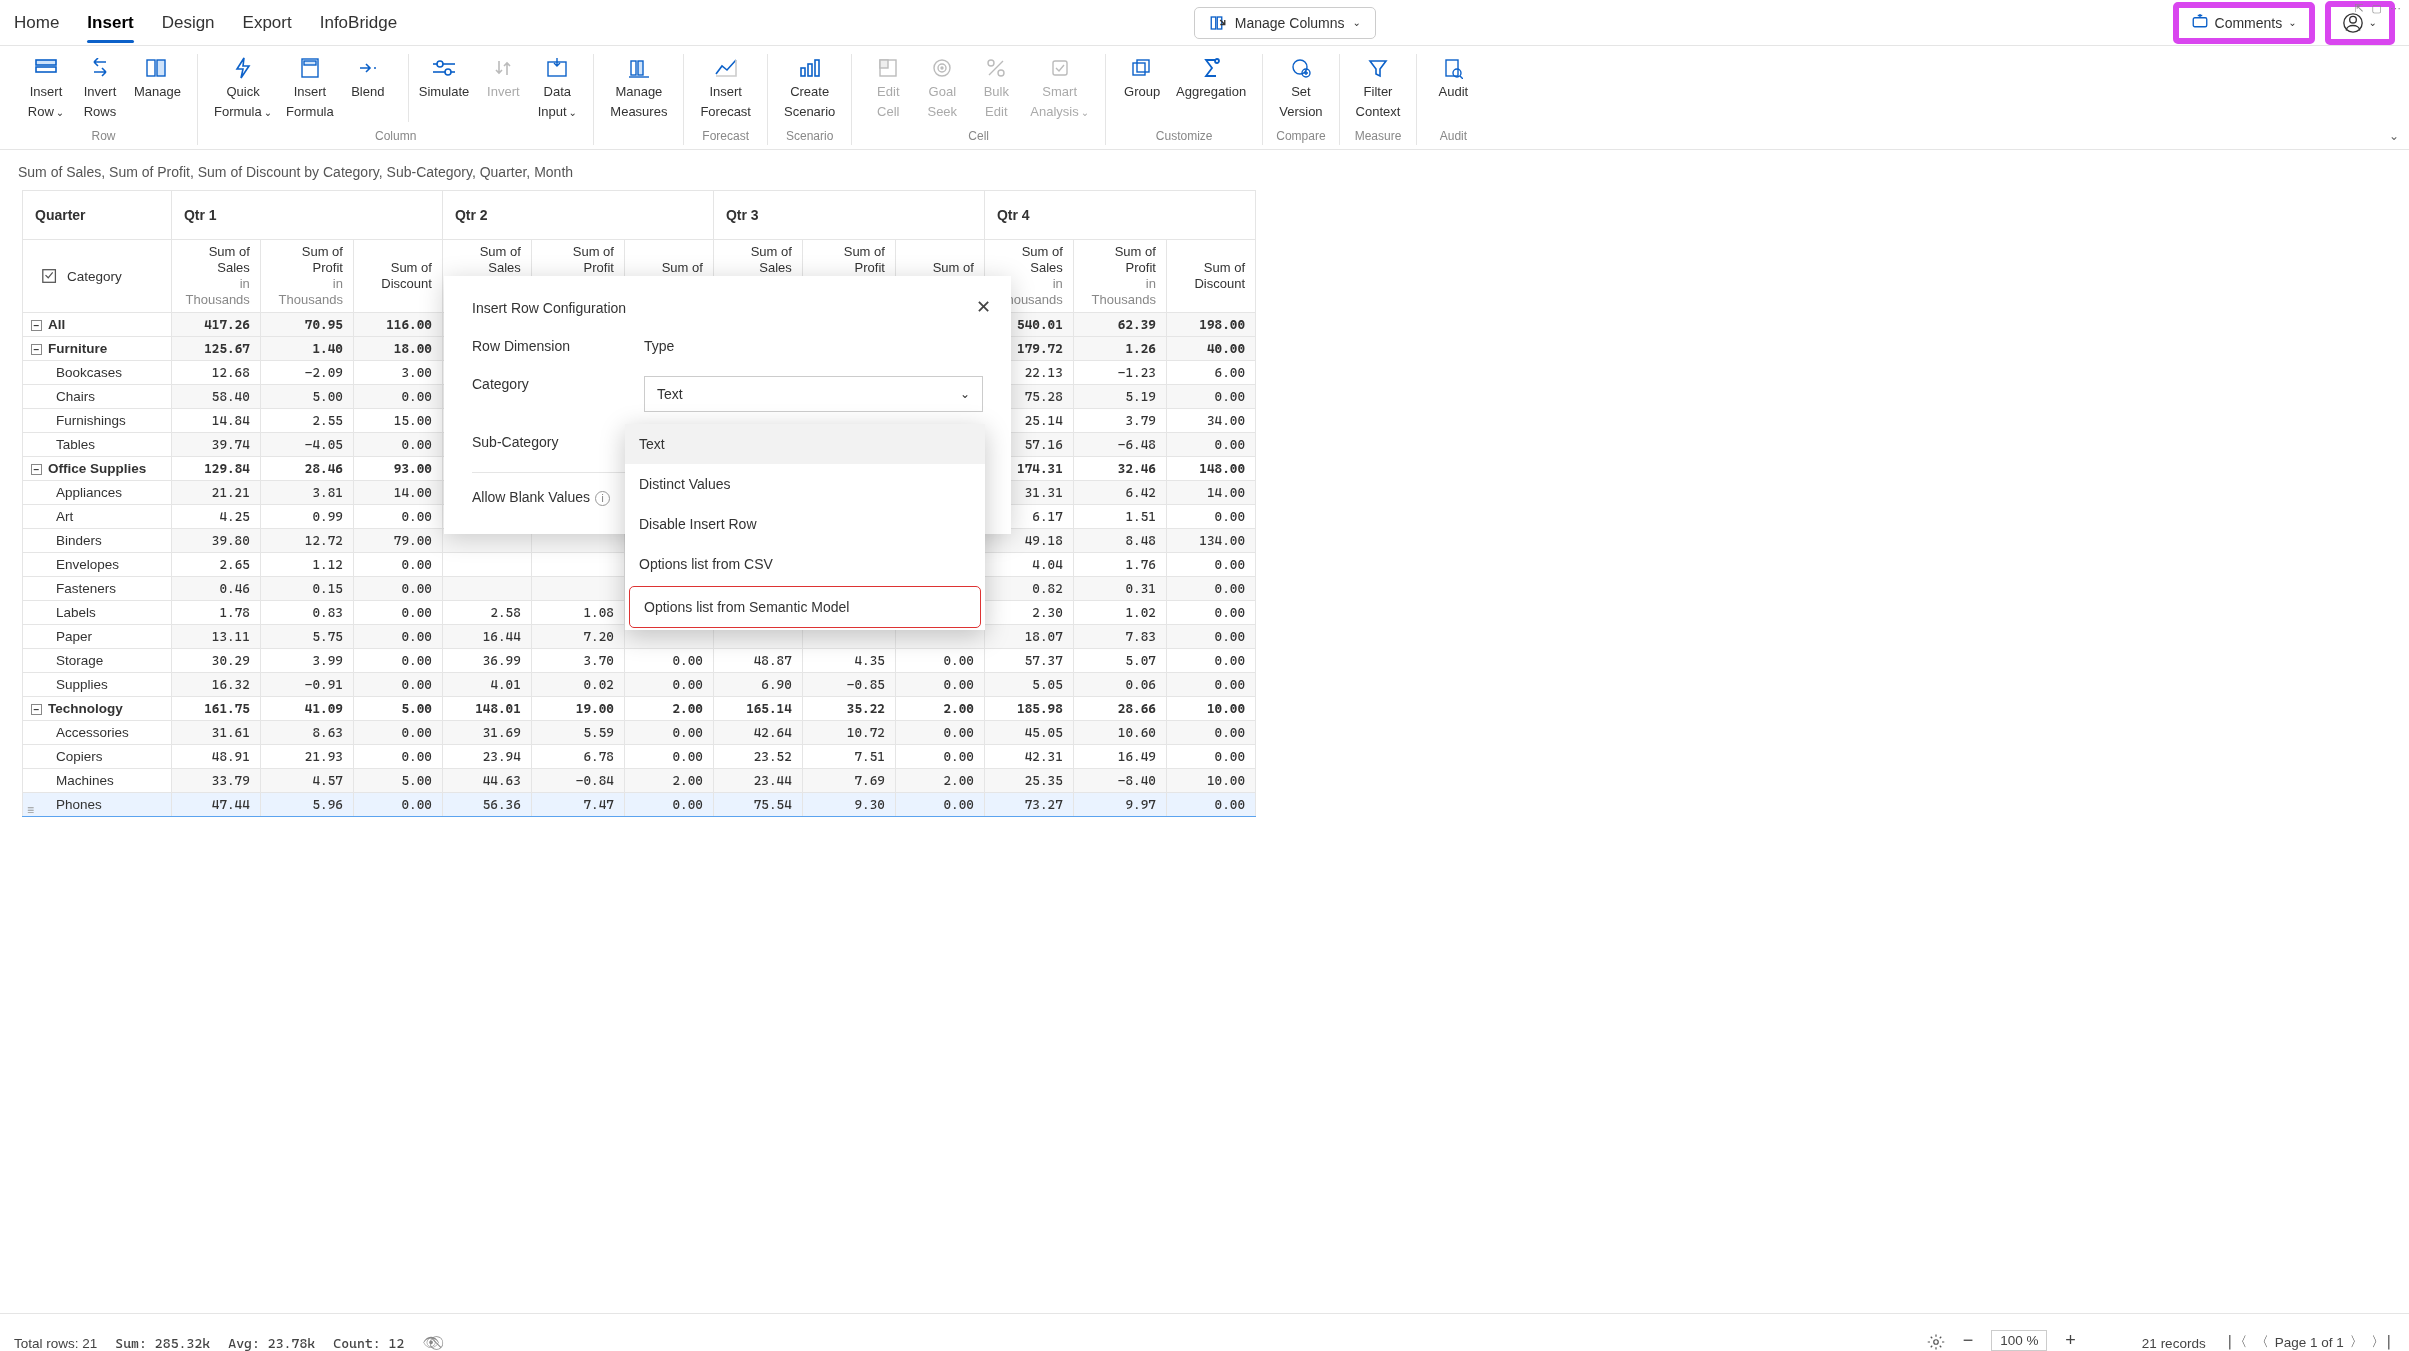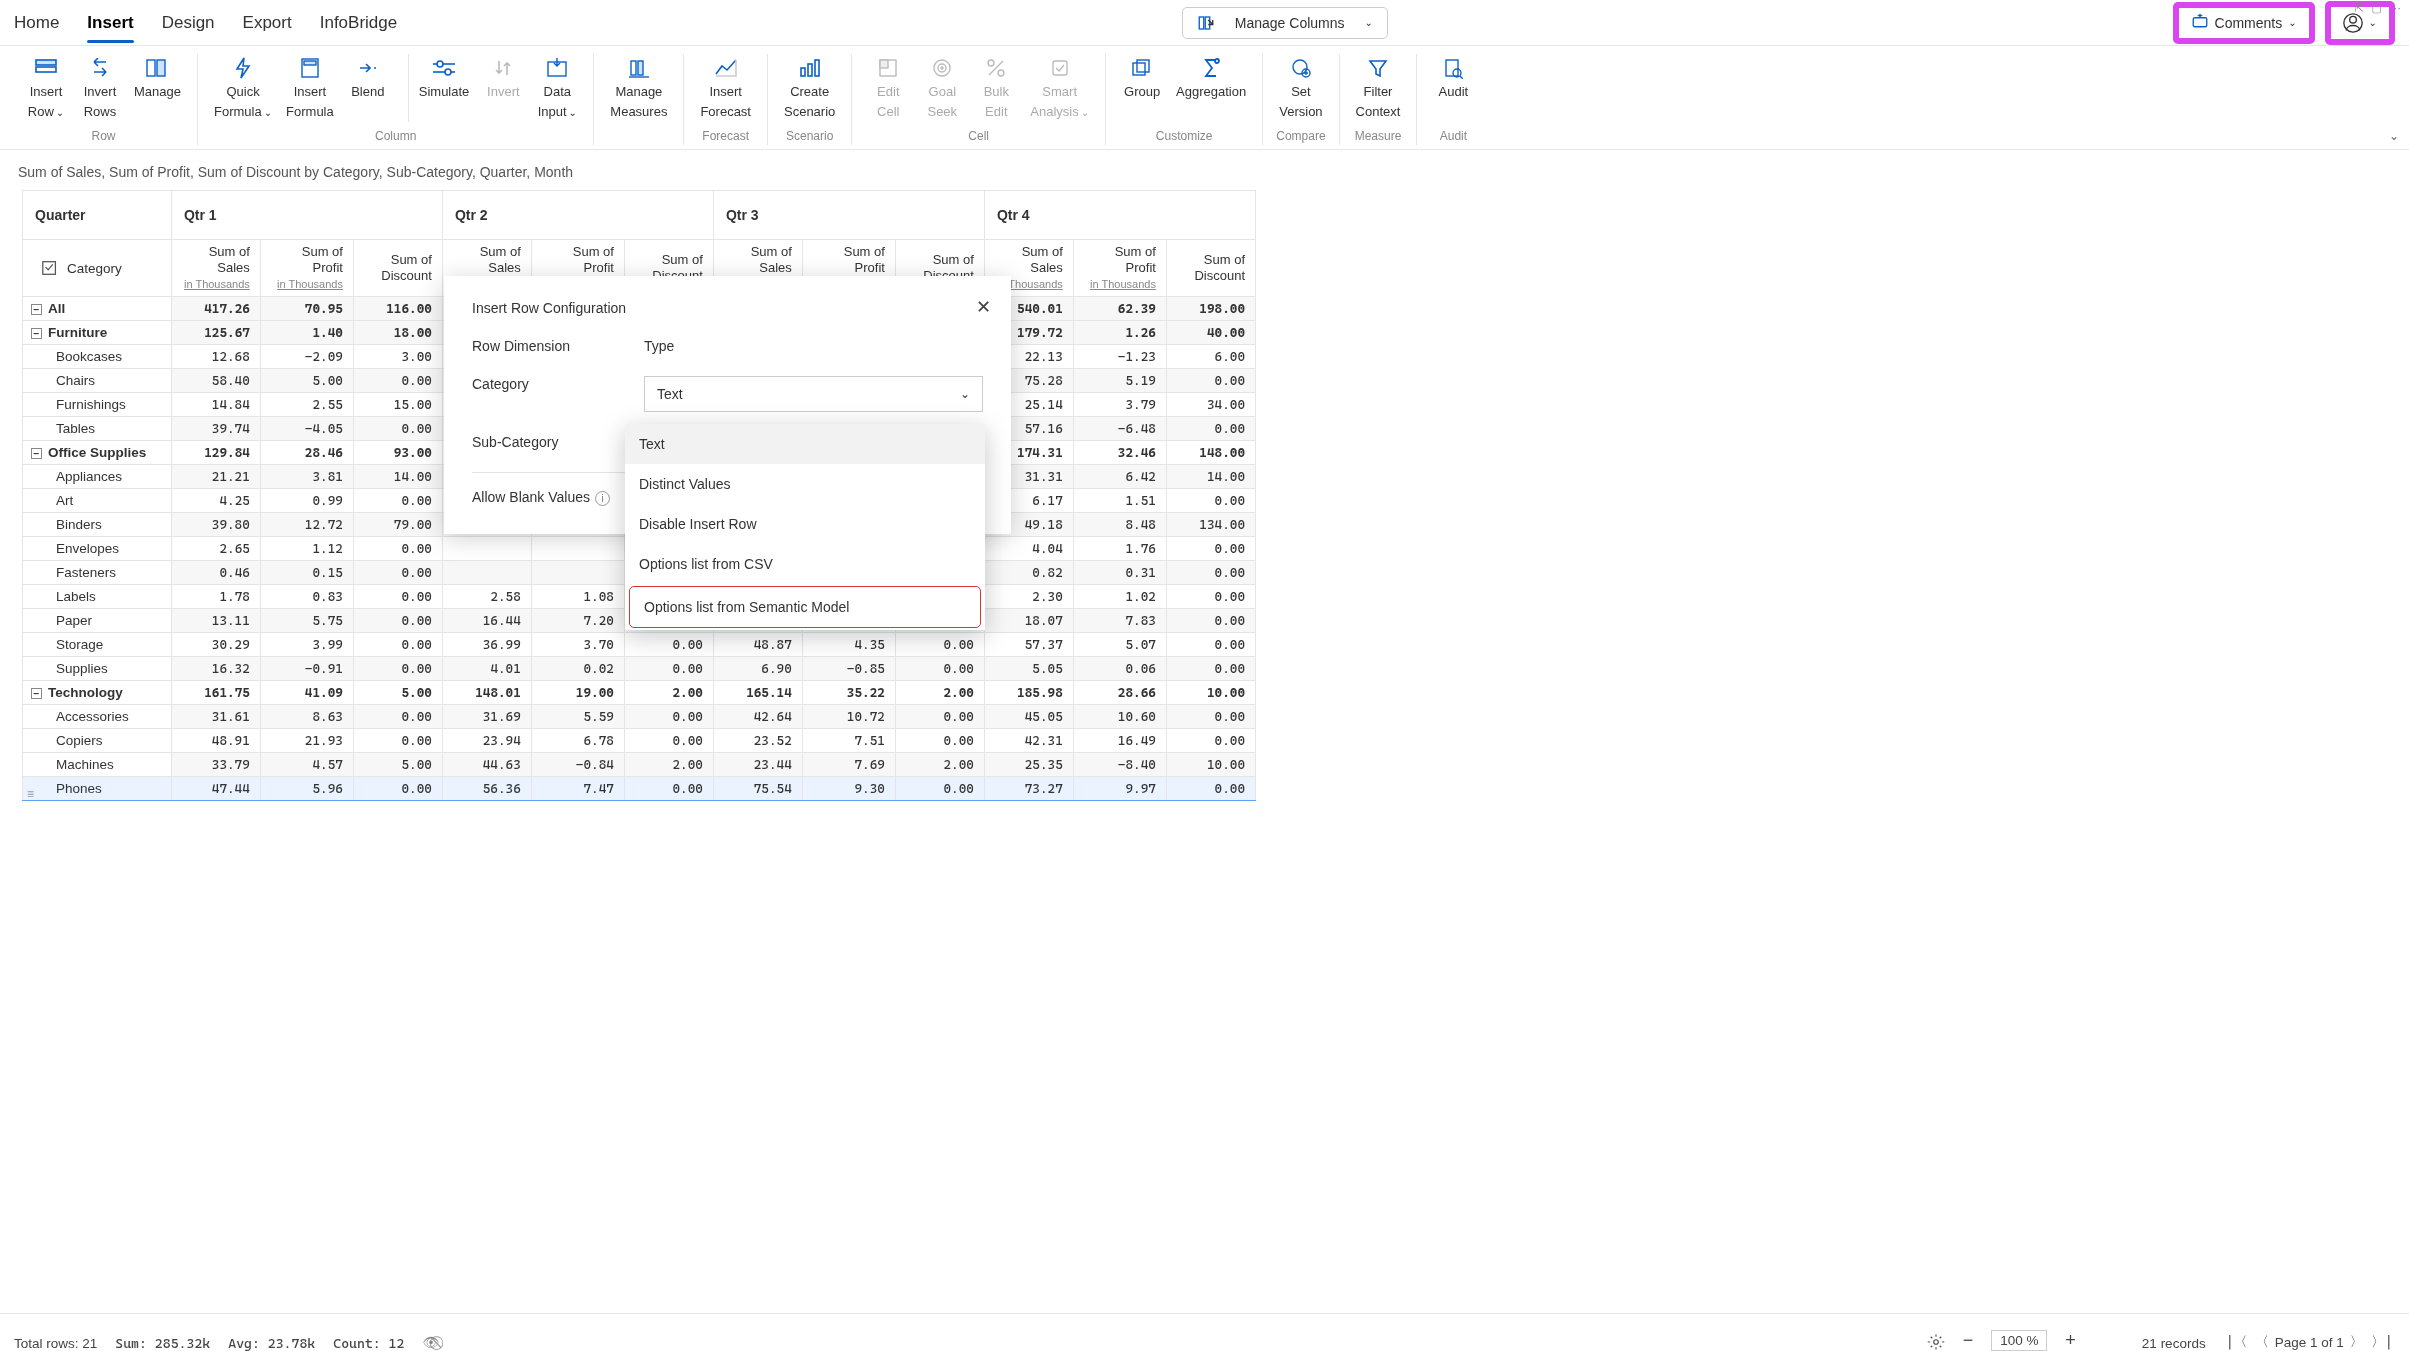--- a/index.html
+++ b/index.html
@@ -8,21 +8,21 @@
 
 .sysbar { position: absolute; top: 2px; right: 8px; display: flex; gap: 8px; font-size: 11px; color: #888; }
 .sysbar span { cursor: pointer; }
 
 
 .tabsbar { display: flex; align-items: center; height: 46px; padding: 0 14px; border-bottom: 1px solid #e5e5e5; gap: 28px; }
 .tabsbar .tab { font-size: 17px; color: #333; position: relative; cursor: pointer; }
 .tabsbar .tab.active { color: #000; font-weight: 600; }
 .tabsbar .tab.active::after { content:""; position:absolute; left:0; right:0; bottom:-10px; height:3px; background:#0c61c9; border-radius:2px;}
 .tabsbar .spacer { flex:1; }
-.tabsbar .mgcols { border:1px solid #ccc; border-radius:5px; padding:6px 14px; display:flex; gap:20px; align-items:center; cursor:pointer; }
+.tabsbar .mgcols { border:1px solid #ccc; border-radius:5px; padding:6px 14px; display:flex; gap:8px; align-items:center; cursor:pointer; }
 .tabsbar .rightctrls { display:flex; gap:10px; align-items:center; }
 .tabsbar .rightbtn { border:6px solid #d946ef; border-radius:5px; padding:6px 12px; display:flex; align-items:center; gap:6px; cursor:pointer; }
 
 
 .ribbon { display:flex; border-bottom:1px solid #e5e5e5; padding:8px 10px 4px; position:relative; }
 .rgroup { position:relative; padding: 0 10px; }
 .rgroup + .rgroup { border-left:1px solid #e5e5e5; }
 .rgroup .items { display:flex; gap:2px; align-items:flex-start; }
 .rgroup .glabel { position:absolute; bottom:2px; left:0; right:0; text-align:center; font-size:12px; color:#888; }
 .ritem { display:flex; flex-direction:column; align-items:center; justify-content:flex-start; padding:2px 6px; min-width:52px; cursor:pointer; }
@@ -38,21 +38,21 @@
 
 .subtitle { padding:14px 18px 10px; font-size:14px; color:#555; }
 
 
 .gridwrap { padding:0 14px 0 22px; position:relative; }
 table.grid { border-collapse:collapse; width:1234px; font-variant-numeric: tabular-nums; table-layout:fixed;}
 .grid th, .grid td { border:1px solid #e5e5e5; padding:4px 10px; font-size:13.5px; }
 .grid th { background:#fff; font-weight:400; text-align:left; }
 .grid .qhdr { font-size:14px; font-weight:600; padding:16px 12px;}
 .grid .subhdr { text-align:right; font-size:13px; line-height:16px; }
-.grid .subhdr small { display:block; font-size:11px; color:#888;text-decoration:underline; }
+.grid .subhdr small { display:block; font-size:13px; color:#888; }
 .grid td.num { text-align:right; font-family: "Cascadia Mono","Consolas",monospace; font-size:13px;}
 .grid tr.bold td { font-weight:700; }
 .grid tr.stripe td { background:#f7f7f7; }
 .grid td.rowhdr { padding-left:33px; background:#fff !important;}
 .grid tr.bold td.rowhdr { padding-left:28px;}
 .grid .cathdr { display:flex; align-items:center; gap:8px; padding:6px 8px;}
 .expander { display:inline-block; width:11px; height:11px; border:1px solid #888; text-align:center; line-height:9px; font-size:10px; margin-right:6px; vertical-align:middle; margin-left:-20px;}
 .grid tr.selected td { background:#eaf3ff !important; border-top:1px solid #5ba3ef; border-bottom:1px solid #5ba3ef;}
 .rowhandle { position:absolute; left:4px; margin-top:6px; font-size:12px; color:#999;}
 

